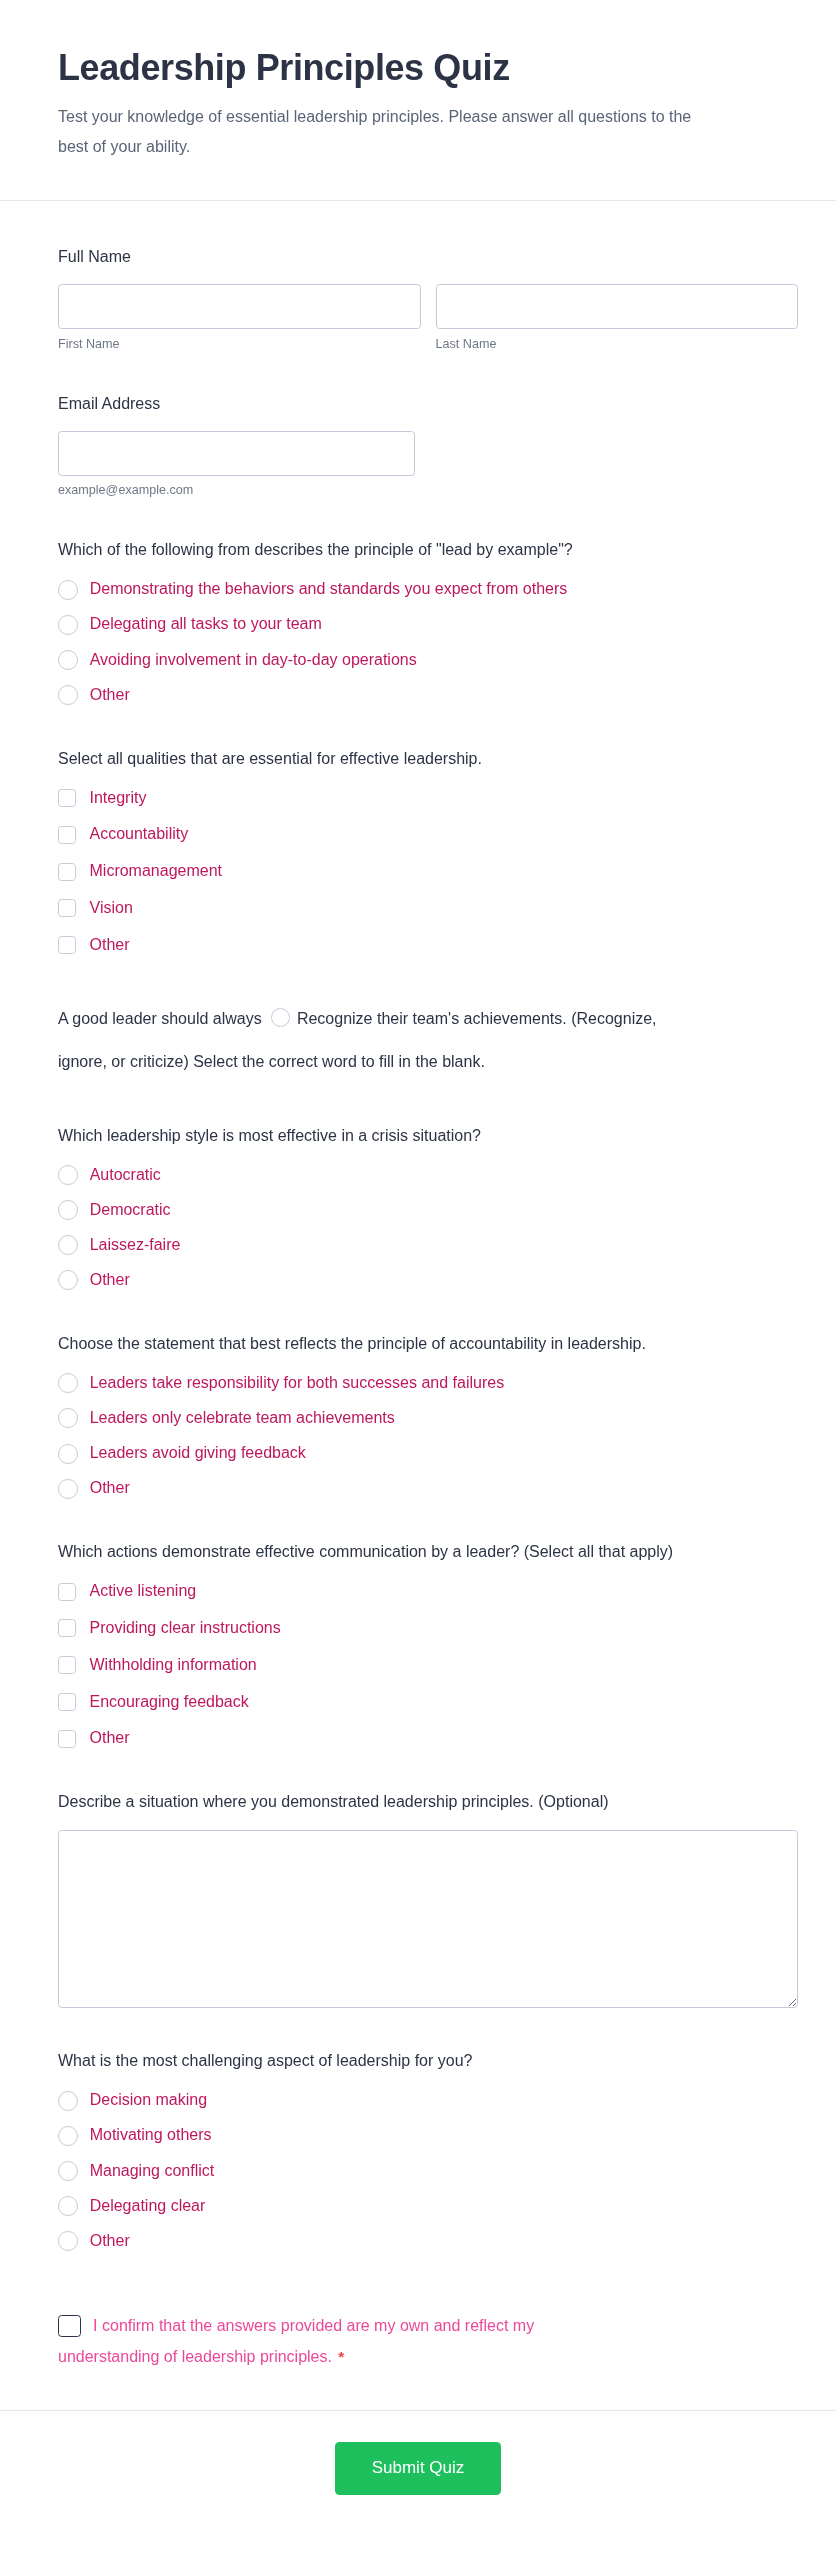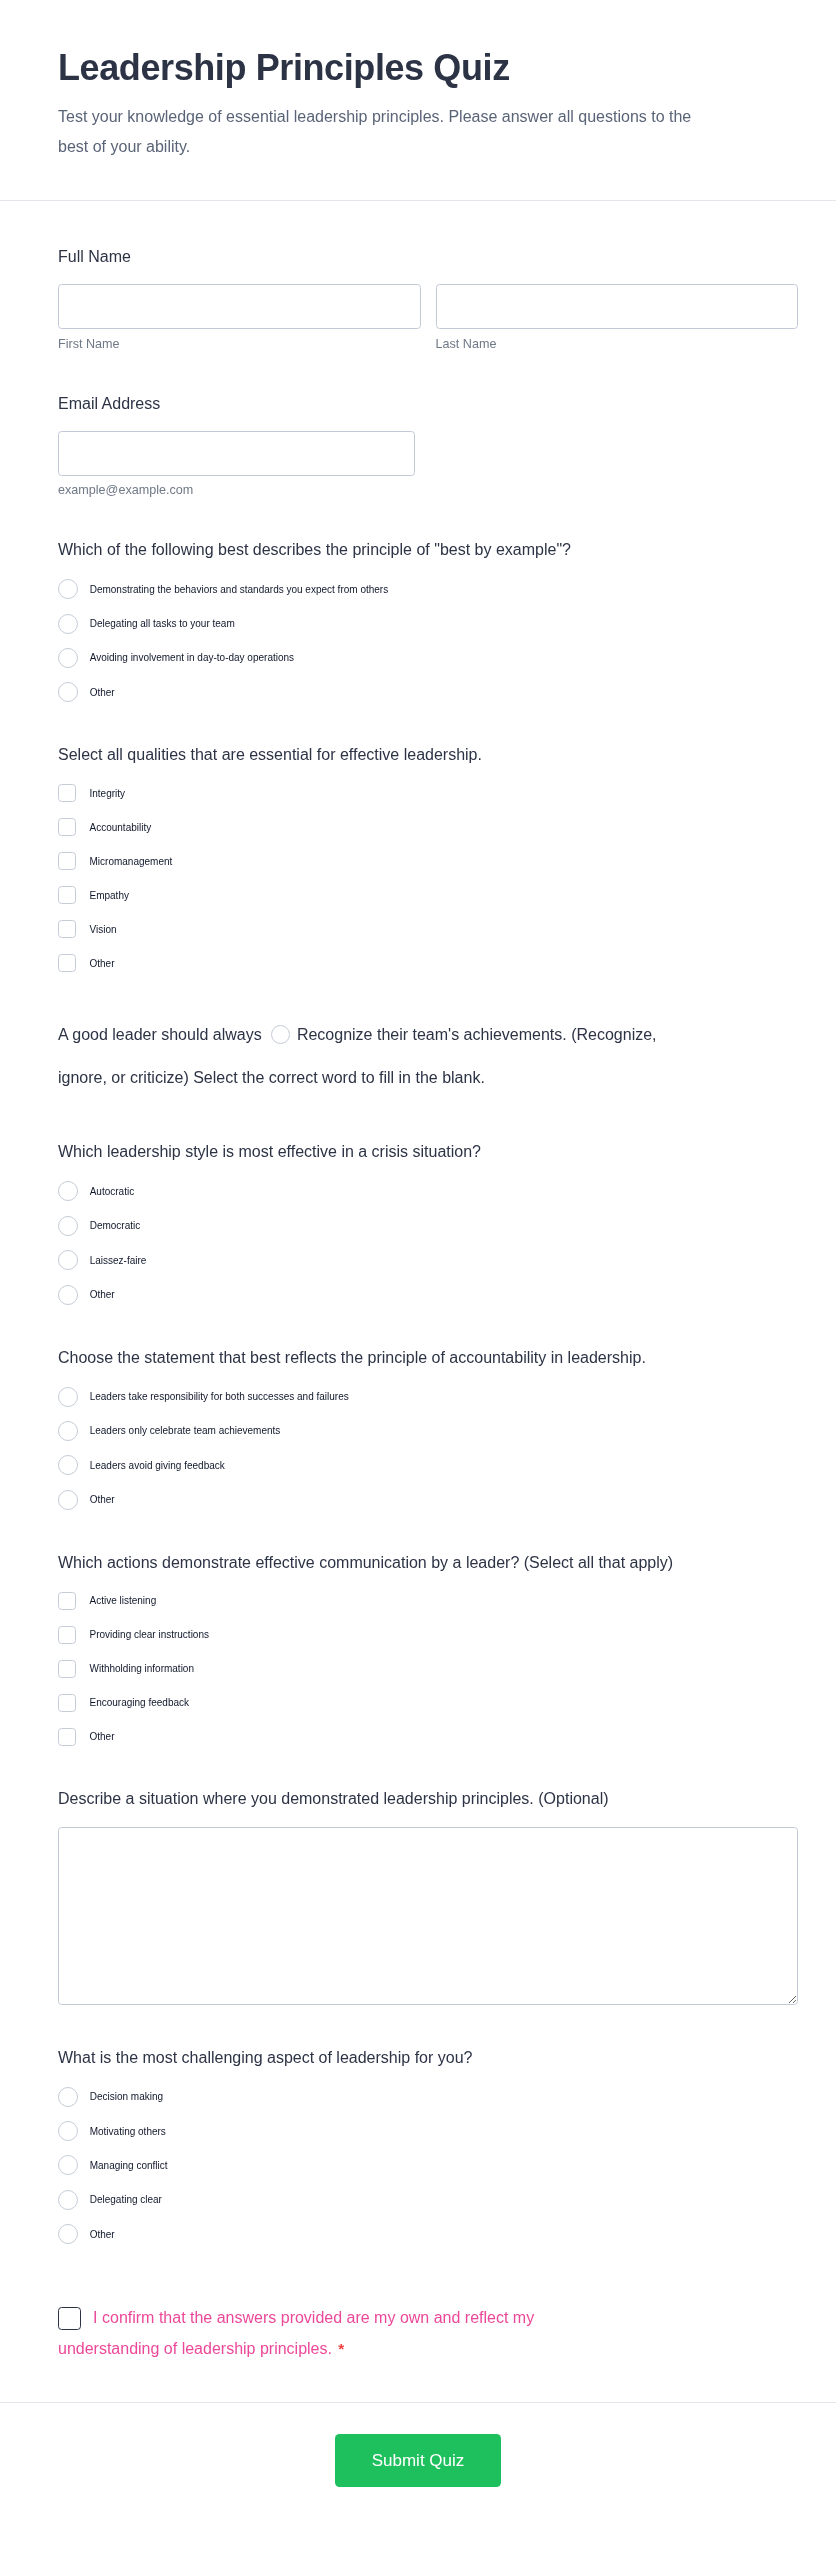--- a/index.html
+++ b/index.html
@@ -38,21 +38,21 @@
   .radio {
     width:20px; height:20px; border:1.3px solid #c5ccd8; border-radius:50%;
     background:#fff; flex:none; margin-right:11.7px;
   }
   .cbox {
     width:18px; height:18px; border:1.3px solid #c5ccd8; border-radius:3.6px;
     background:#fff; flex:none; margin-right:13.5px;
   }
   .opt .cbox { margin-bottom:0; }
   .opt-cb { margin-bottom:16px; }
-  .opt-text { font-size:10px; color:#0f172a; line-height:1.3; }
+  .opt-text { font-size:16px; color:#be185d; line-height:1.3; }
 
   .fill-text { font-size:16px; color:#2c3345; line-height:43px; max-width:611px; margin-top:21.6px; }
   .radio-inline {
     display:inline-block; width:19px; height:19px; border:1.3px solid #c5ccd8;
     border-radius:50%; background:#fff; vertical-align:-3.6px; margin:0 7.2px 0 9px; cursor:pointer;
   }
 
   .essay {
     display:block; width:100%; height:178px; margin-top:16px;
     border:0.9px solid #c3cad7; border-radius:3.6px; background:#fff;
@@ -101,21 +101,21 @@
       </div>
     </section>
 
     <section class="block">
       <div class="q-label">Email Address</div>
       <input type="text" class="text-input email" style="">
       <div class="sublabel">example@example.com</div>
     </section>
 
     <section class="block">
-      <div class="q-label">Which of the following best describes the principle of "best by example"?</div>
+      <div class="q-label">Which of the following from describes the principle of "lead by example"?</div>
       <div class="opts">
         <div class="opt">
           <span class="radio"></span>
           <span class="opt-text">Demonstrating the behaviors and standards you expect from others</span>
         </div>
         <div class="opt">
           <span class="radio"></span>
           <span class="opt-text">Delegating all tasks to your team</span>
         </div>
         <div class="opt">
@@ -136,24 +136,20 @@
           <span class="cbox"></span>
           <span class="opt-text">Integrity</span>
         </div>
         <div class="opt opt-cb">
           <span class="cbox"></span>
           <span class="opt-text">Accountability</span>
         </div>
         <div class="opt opt-cb">
           <span class="cbox"></span>
           <span class="opt-text">Micromanagement</span>
-        </div>
-        <div class="opt opt-cb">
-          <span class="cbox"></span>
-          <span class="opt-text">Empathy</span>
         </div>
         <div class="opt opt-cb">
           <span class="cbox"></span>
           <span class="opt-text">Vision</span>
         </div>
         <div class="opt opt-cb">
           <span class="cbox"></span>
           <span class="opt-text">Other</span>
         </div>
       </div>

